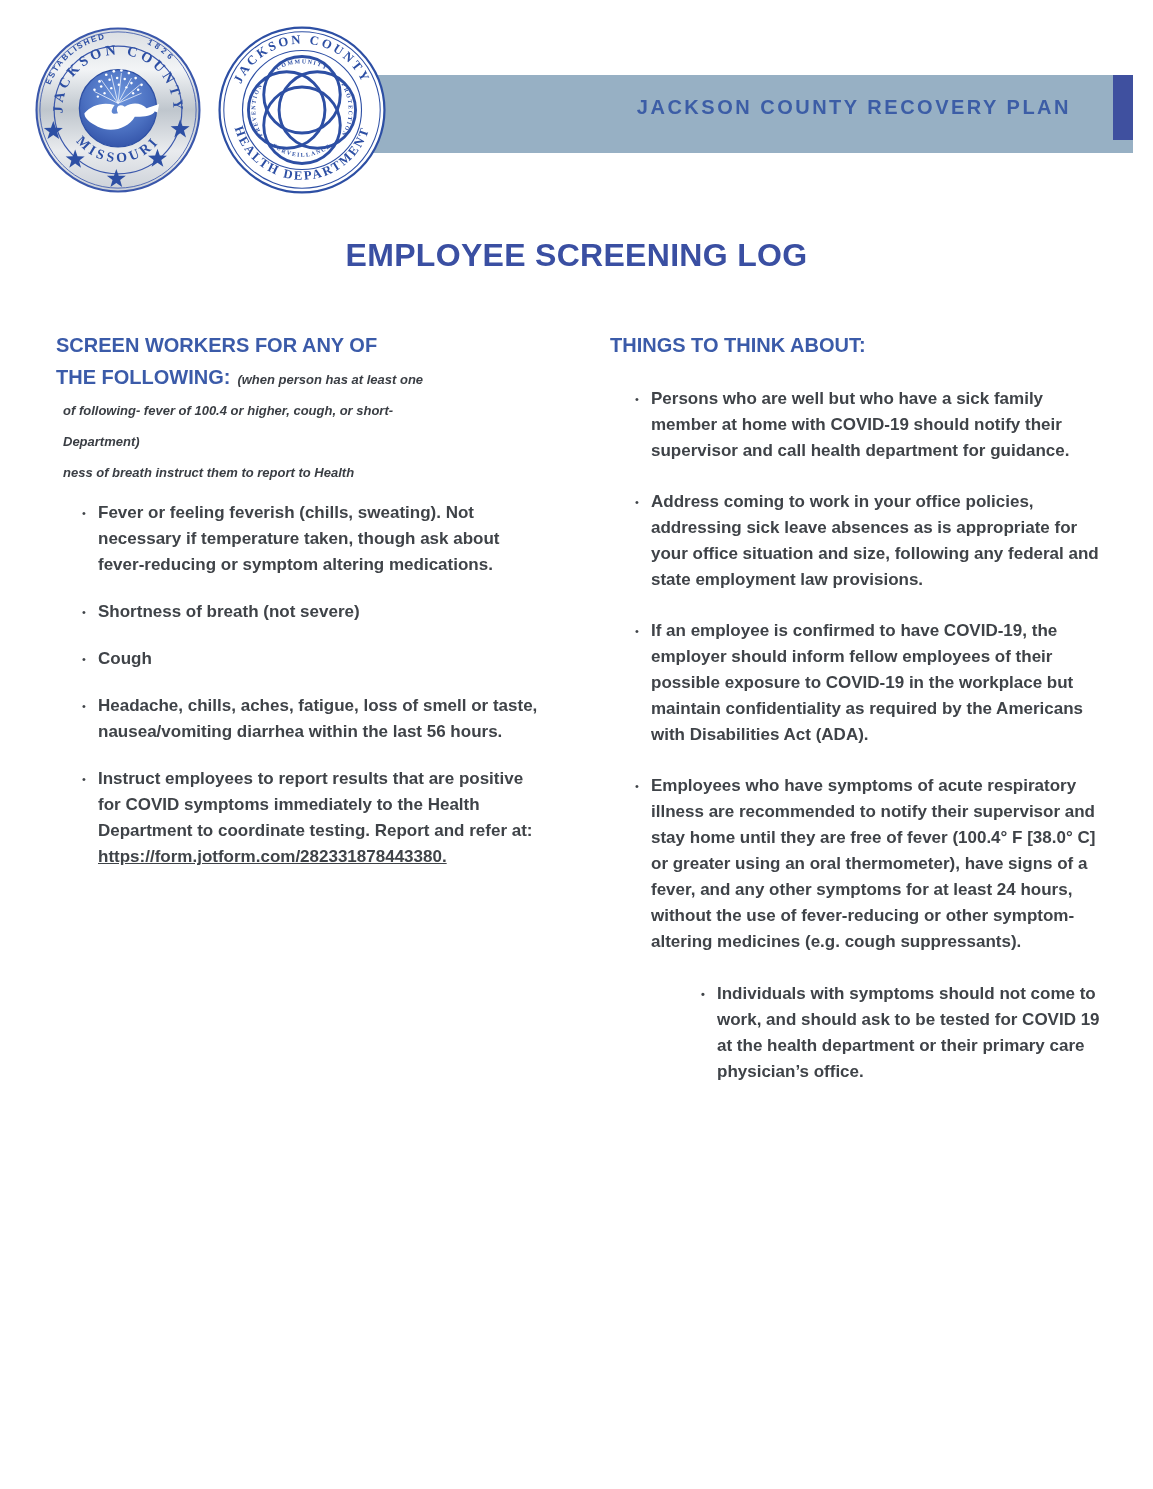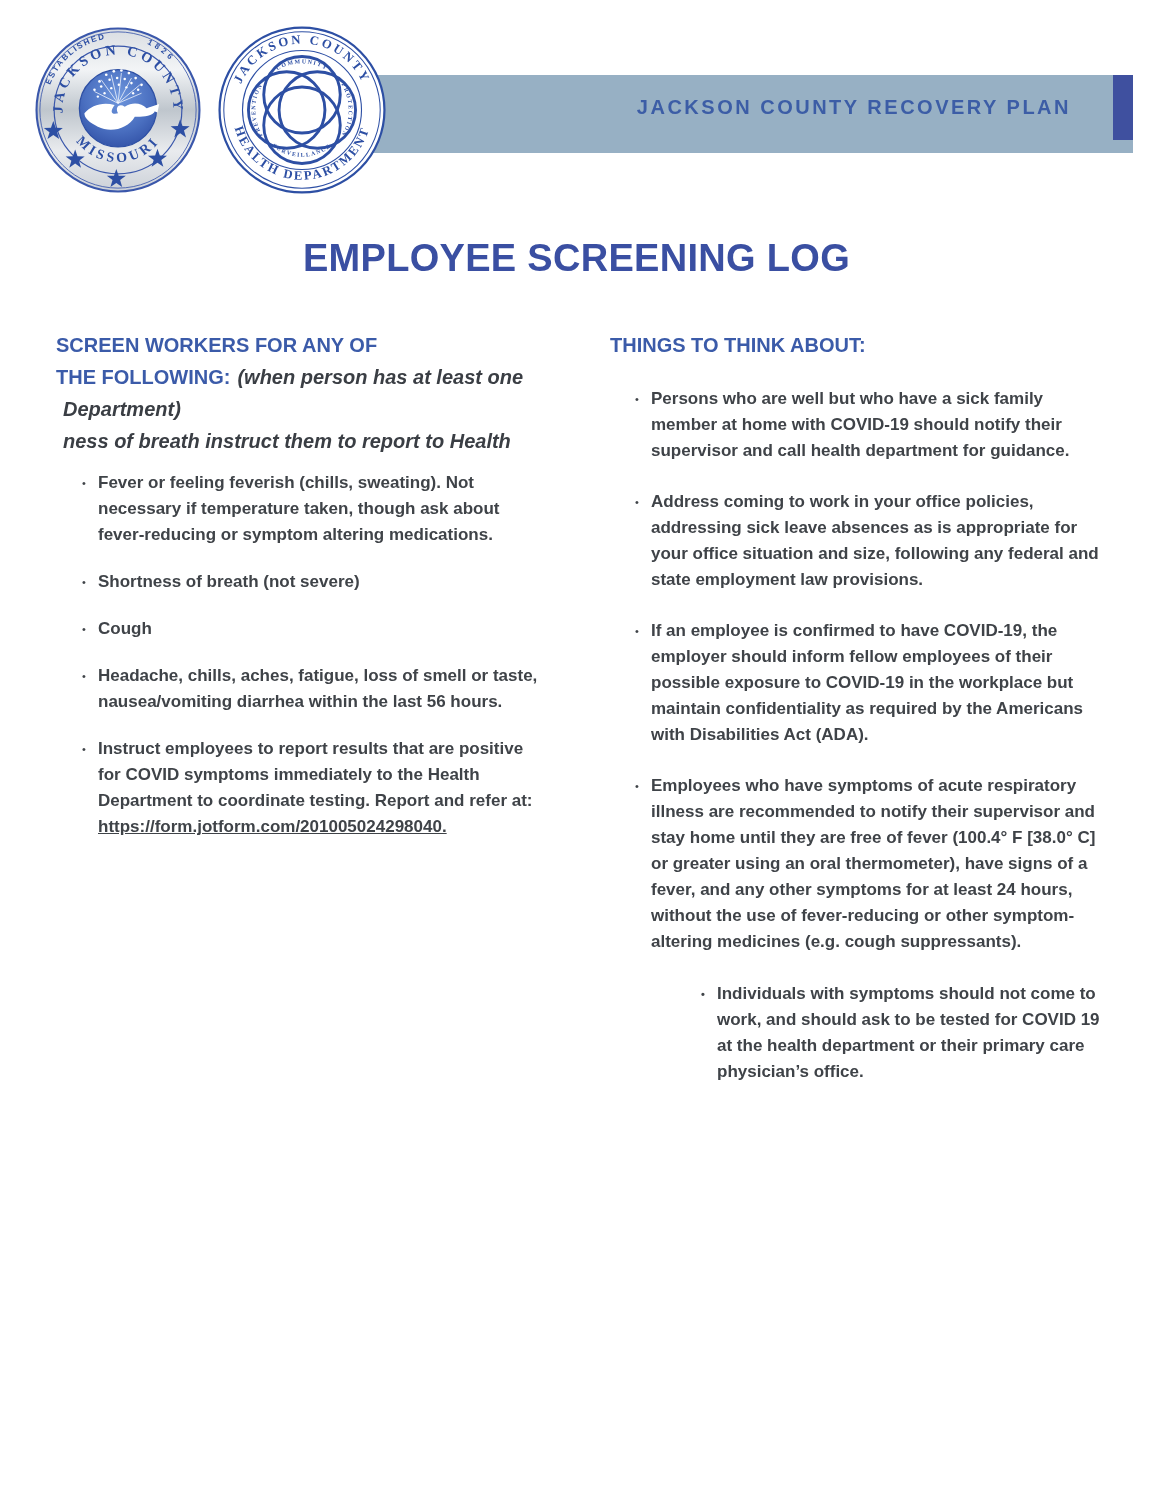--- a/index.html
+++ b/index.html
@@ -13,28 +13,28 @@
     position:absolute;right:62px;top:0;height:65px;line-height:65px;
     font-size:20px;font-weight:700;letter-spacing:2.5px;color:#3c5da6;white-space:nowrap;
   }
   .banner-bar{position:absolute;right:0;top:0;width:20px;height:65px;background:#3f509f;}
   .seal{position:absolute;z-index:2;}
   .seal-county{left:34px;top:26px;width:168px;height:168px;}
   .seal-health{left:217px;top:25px;width:170px;height:170px;}
   
   .page-title{
     position:absolute;top:237px;left:0;width:100%;text-align:center;
-    font-size:38px;font-weight:700;color:#3a4fa2;letter-spacing:0.3px;
+    font-size:32px;font-weight:700;color:#3a4fa2;letter-spacing:0.3px;
   }
   
   .columns{position:absolute;top:318px;left:56px;width:1046px;display:flex;gap:62px;margin-top:12px;}
   .col{width:492px;}
   .col-heading{font-size:20px;font-weight:700;color:#3b5ba9;line-height:30px;}
   .hline{line-height:30px;white-space:nowrap;}
-  .note{font-style:italic;font-weight:700;color:#3a3e44;font-size:20px;}
+  .note{font-style:italic;font-weight:700;color:#3a3e44;font-size:13px;}
   .hline .note{margin-left:7px;}
   .blist{list-style:none;margin:12px 0 0;padding:0 0 0 26px;}
   .col-right .blist{margin-top:24px;padding-left:25px;}
   .blist li{display:flex;color:#3f4348;font-size:17px;line-height:26px;}
   .col-left  .blist > li{margin-bottom:21px;}
   .col-right .blist > li{margin-bottom:25px;}
   .marker{flex:none;width:16px;font-size:11px;line-height:26px;color:#3f4348;}
   .btext{flex:1;min-width:0;font-weight:bold;}
   .doc-link{color:#3f4348;text-decoration:underline;display:block;cursor:pointer;}
   .sublist{list-style:none;margin:26px 0 0;padding:0 0 0 50px;}
@@ -166,20 +166,21 @@
   <div class="page-title">EMPLOYEE SCREENING LOG</div>
 
   <div class="columns">
 
     <div class="col col-left">
       <div>
         <div class="hline"><span class="col-heading">SCREEN WORKERS FOR ANY OF</span></div>
         <div class="hline">
           <span class="col-heading">THE FOLLOWING:</span><span class="note">(when person has at least one</span>
         </div>
+        <div class="hline"><span class="note">of following- fever of 100.4 or higher, cough, or short-</span></div>
         <div class="hline"><span class="note">Department)</span></div>
         <div class="hline"><span class="note">ness of breath instruct them to report to Health</span></div>
       </div>
 
       <ul class="blist">
         <li>
           <span class="marker">•</span>
           <div class="btext">Fever or feeling feverish (chills, sweating). Not necessary if temperature taken, though ask about fever-reducing or symptom altering medications.</div>
         </li>
         <li>
@@ -191,21 +192,21 @@
           <div class="btext">Cough</div>
         </li>
         <li>
           <span class="marker">•</span>
           <div class="btext">Headache, chills, aches, fatigue, loss of smell or taste, nausea/vomiting diarrhea within the last 56 hours.</div>
         </li>
         <li>
           <span class="marker">•</span>
           <div class="btext">
             <span>Instruct employees to report results that are positive for COVID symptoms immediately to the Health Department to coordinate testing. Report and refer at:</span>
-            <a class="doc-link">https://form.jotform.com/201005024298040.</a>
+            <a class="doc-link">https://form.jotform.com/282331878443380.</a>
           </div>
         </li>
       </ul>
     </div>
 
     <div class="col col-right">
       <div class="hline"><span class="col-heading">THINGS TO THINK ABOUT:</span></div>
 
       <ul class="blist">
         <li>

